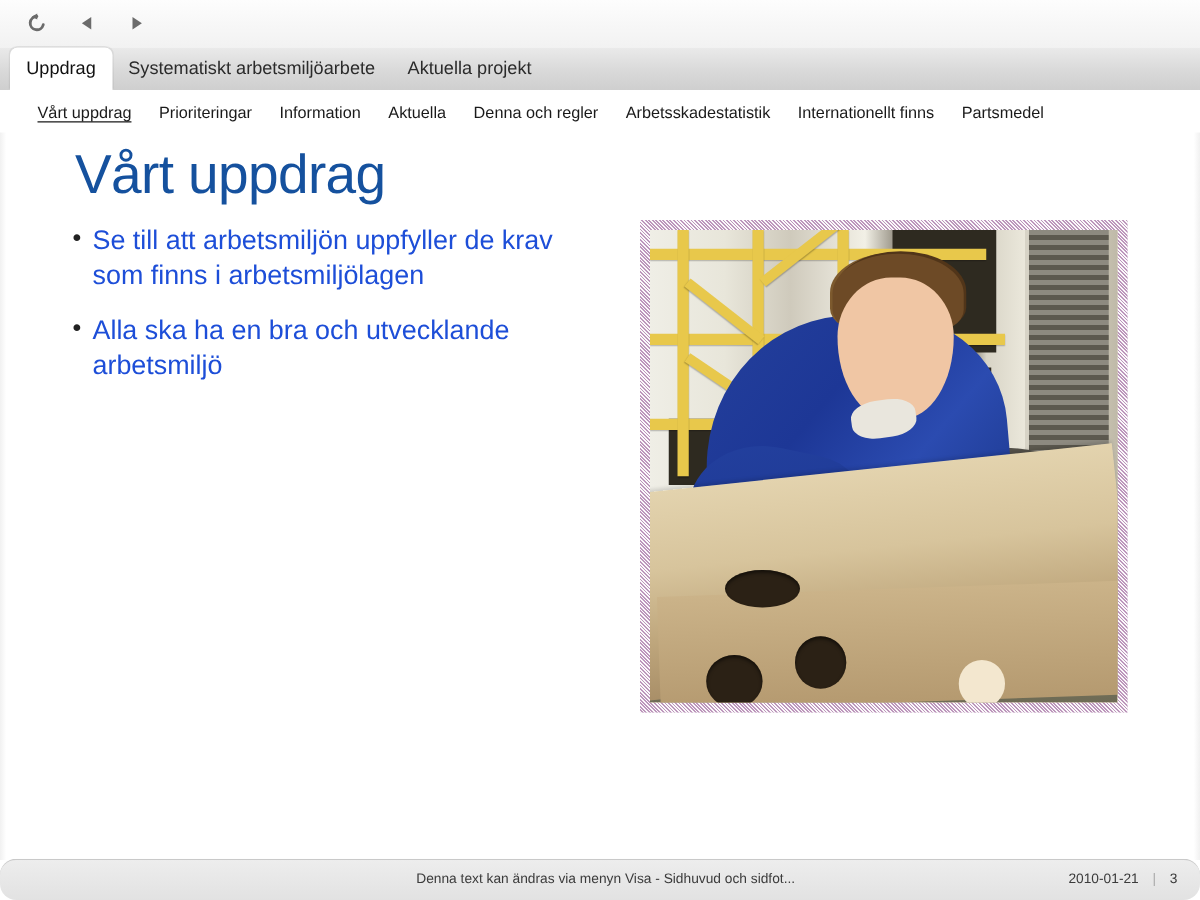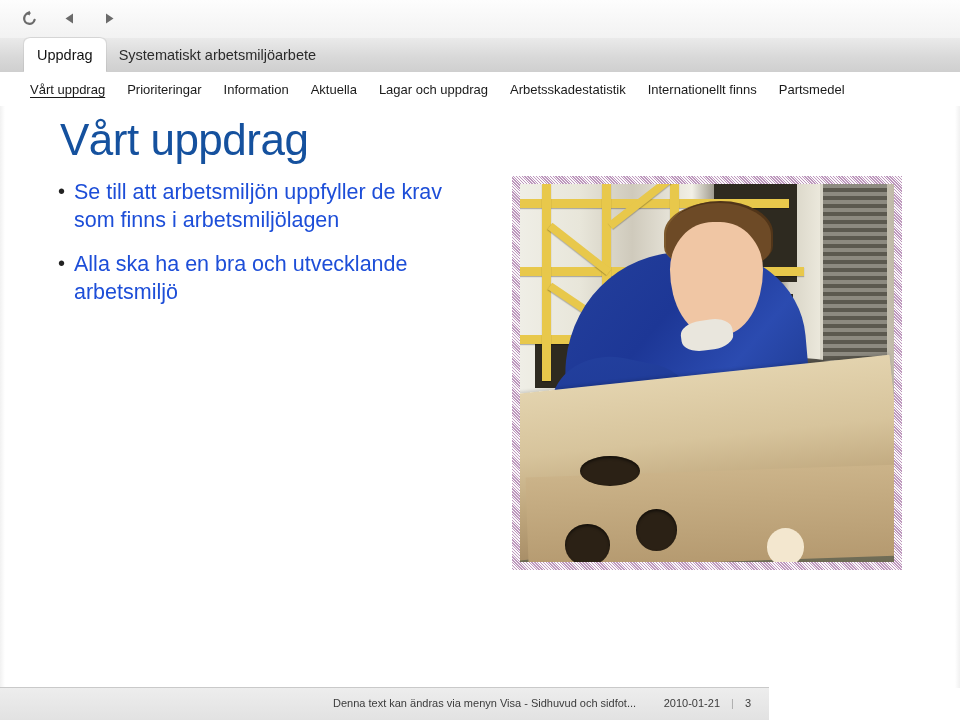--- a/index.html
+++ b/index.html
@@ -114,21 +114,21 @@
   .navbar {
     position: absolute;
     left: 0; top: 38px;
     width: 960px;
     height: 34px;
     background: linear-gradient(to bottom, #eaeaea 0%, #d9d9d9 55%, #cfcfcf 100%);
     border-bottom: 1px solid #bdbdbd;
   }
   .tabs {
     position: absolute;
-    left: 24px; top: 0;
+    left: 8px; top: 0;
     height: 34px;
     display: flex;
     align-items: stretch;
   }
   .tab {
     display: flex;
     align-items: center;
     padding: 0 13px;
     font-size: 14.5px;
     color: #2b2b2b;
@@ -382,24 +382,25 @@
     height: 14%;
     background: #dcdcdc;
     transform: rotate(18deg);
   }
 
   
   .footer {
     position: absolute;
     left: 0;
     bottom: 0;
-    width: 769px;
+    width: 960px;
     height: 32px;
     background: linear-gradient(to bottom, #ededed 0%, #e2e2e2 100%);
     border-top: 1px solid #c9c9c9;
+    border-radius: 13px;
   }
   .footer-text {
     position: absolute;
     left: 333px;
     top: 9px;
     font-size: 11px;
     color: #3b3b3b;
     white-space: nowrap;
   }
   .footer-right {
@@ -455,39 +456,42 @@
   </div>
 
   <div class="navbar">
     <div class="tabs">
       <div class="tab active">
         <span>Uppdrag</span>
       </div>
       <div class="tab">
         <span>Systematiskt arbetsmiljöarbete</span>
       </div>
+      <div class="tab">
+        <span>Aktuella projekt</span>
+      </div>
     </div>
   </div>
 
   <div class="subnav">
     <div class="subnav-inner">
       <div class="subitem active">
         <span>Vårt uppdrag</span>
       </div>
       <div class="subitem">
         <span>Prioriteringar</span>
       </div>
       <div class="subitem">
         <span>Information</span>
       </div>
       <div class="subitem">
         <span>Aktuella</span>
       </div>
       <div class="subitem">
-        <span>Lagar och uppdrag</span>
+        <span>Denna och regler</span>
       </div>
       <div class="subitem">
         <span>Arbetsskadestatistik</span>
       </div>
       <div class="subitem">
         <span>Internationellt finns</span>
       </div>
       <div class="subitem">
         <span>Partsmedel</span>
       </div>

